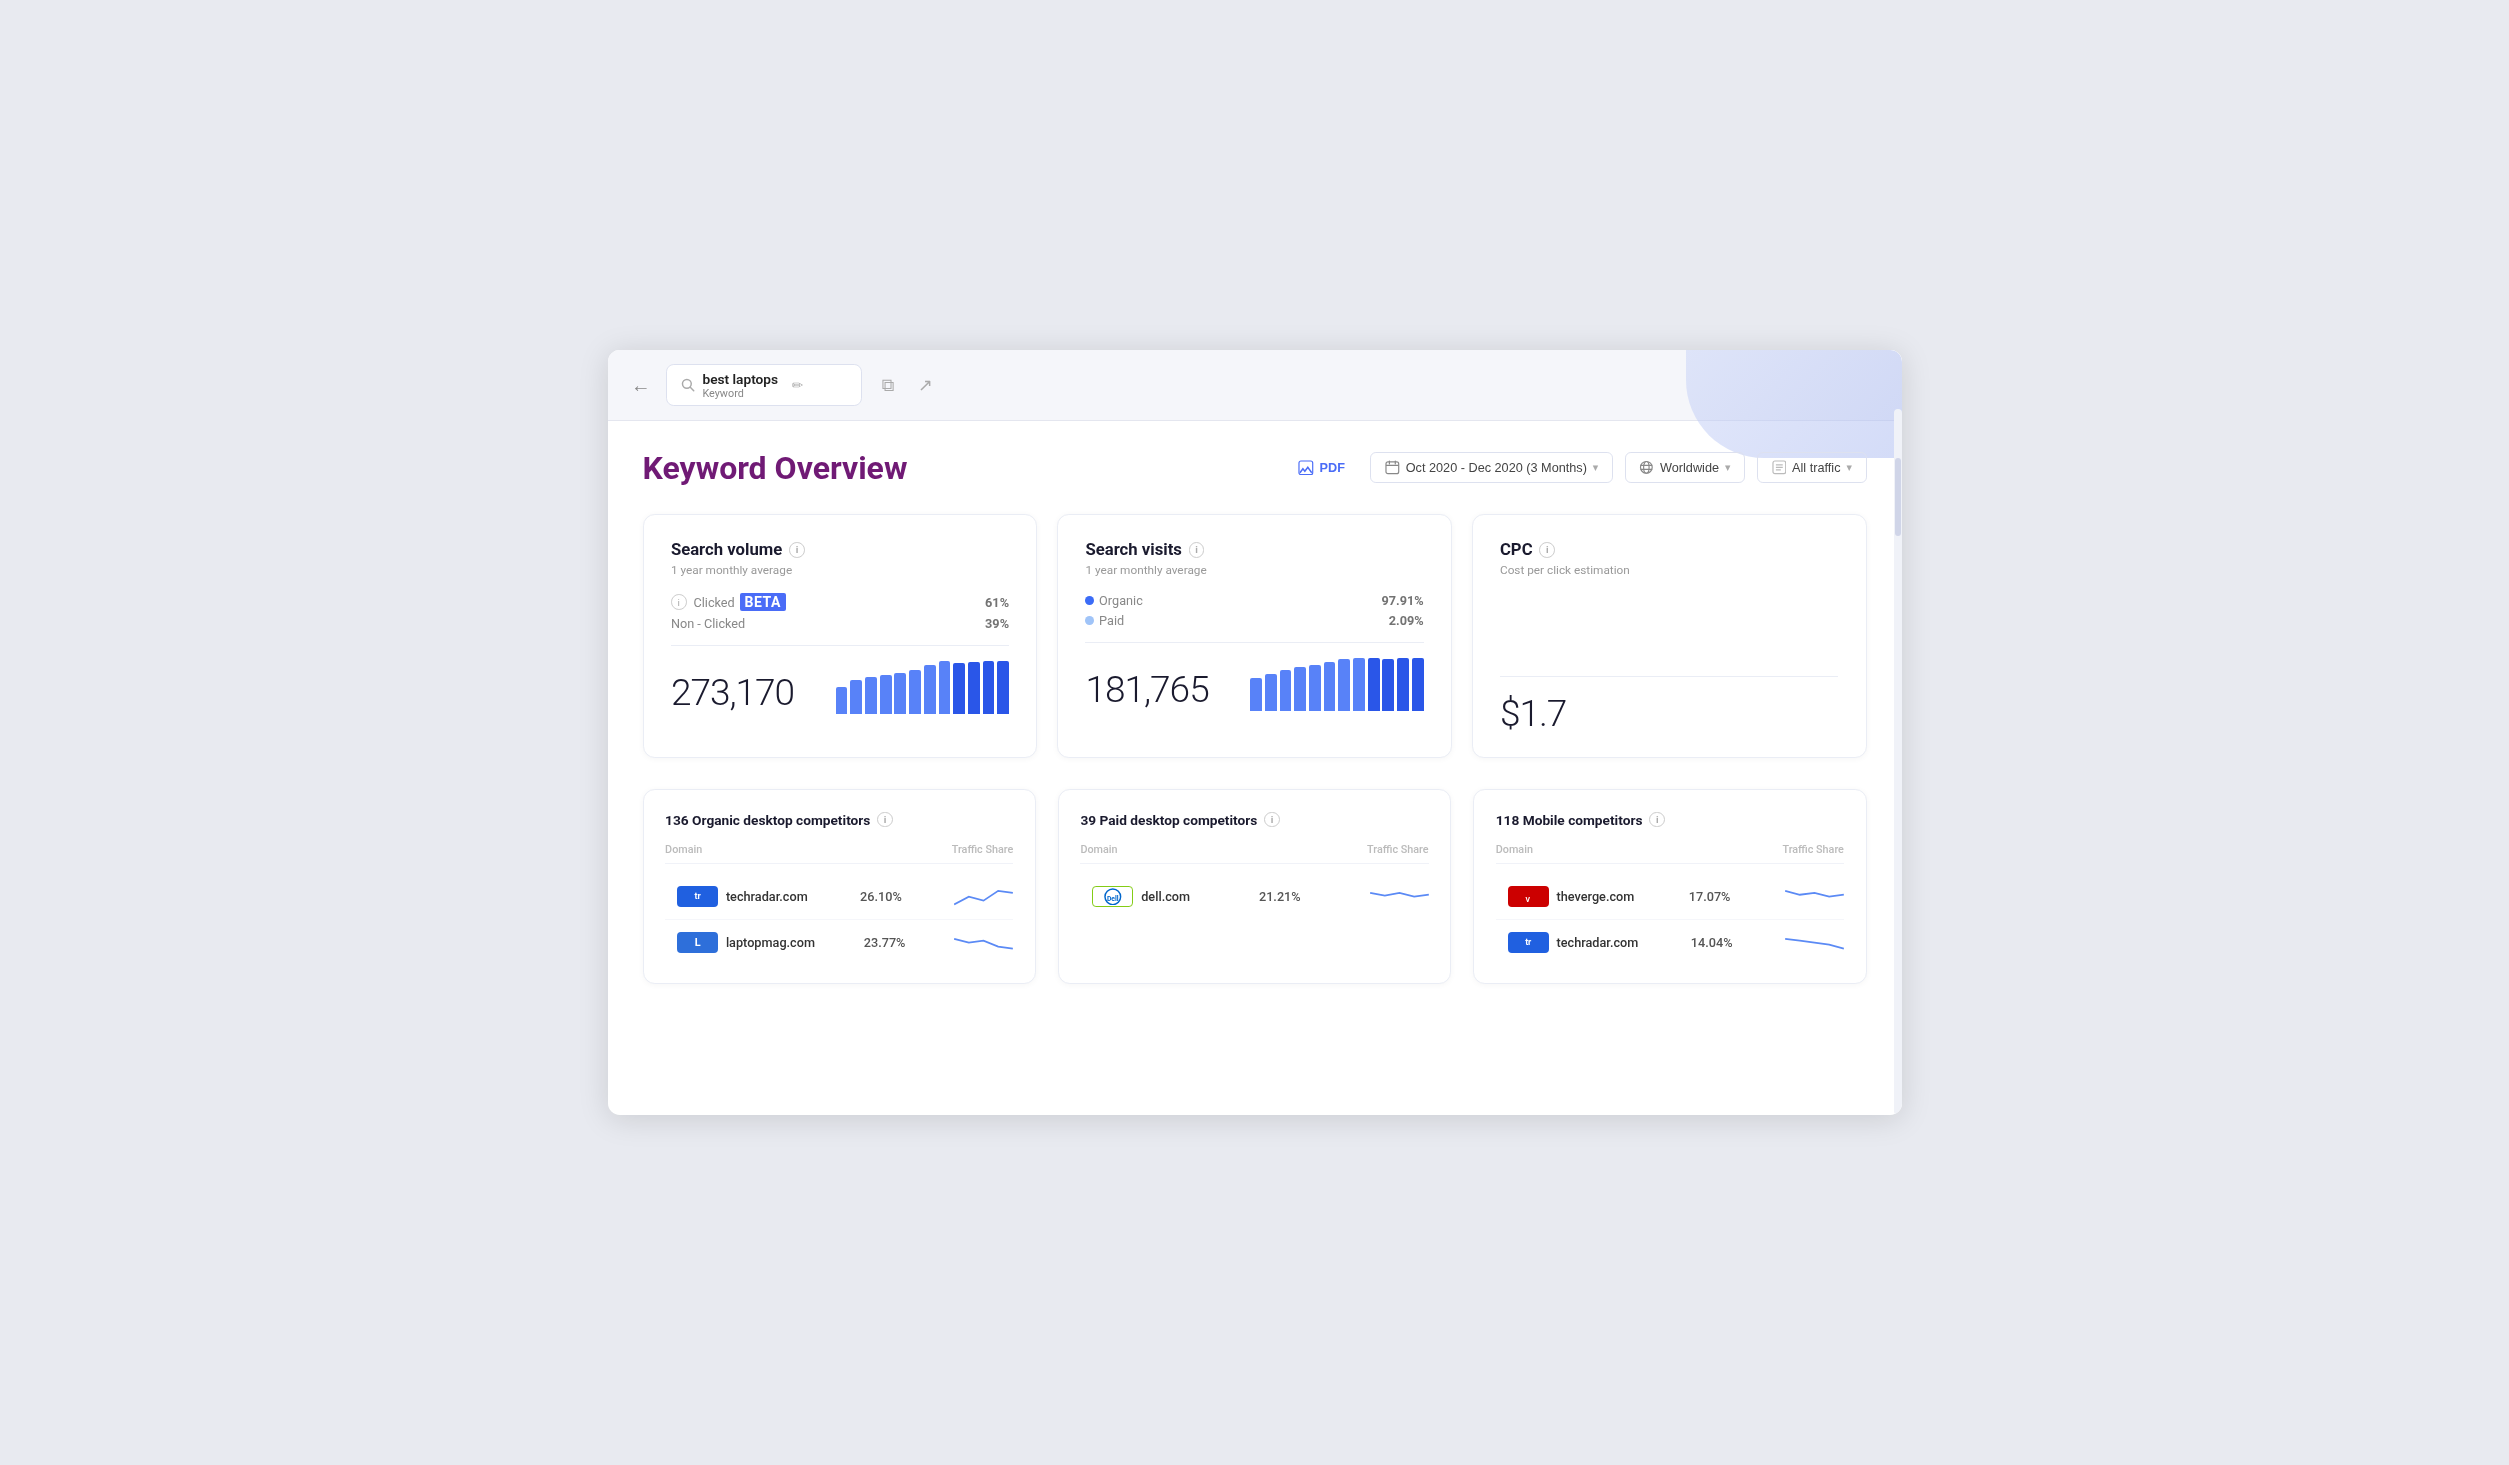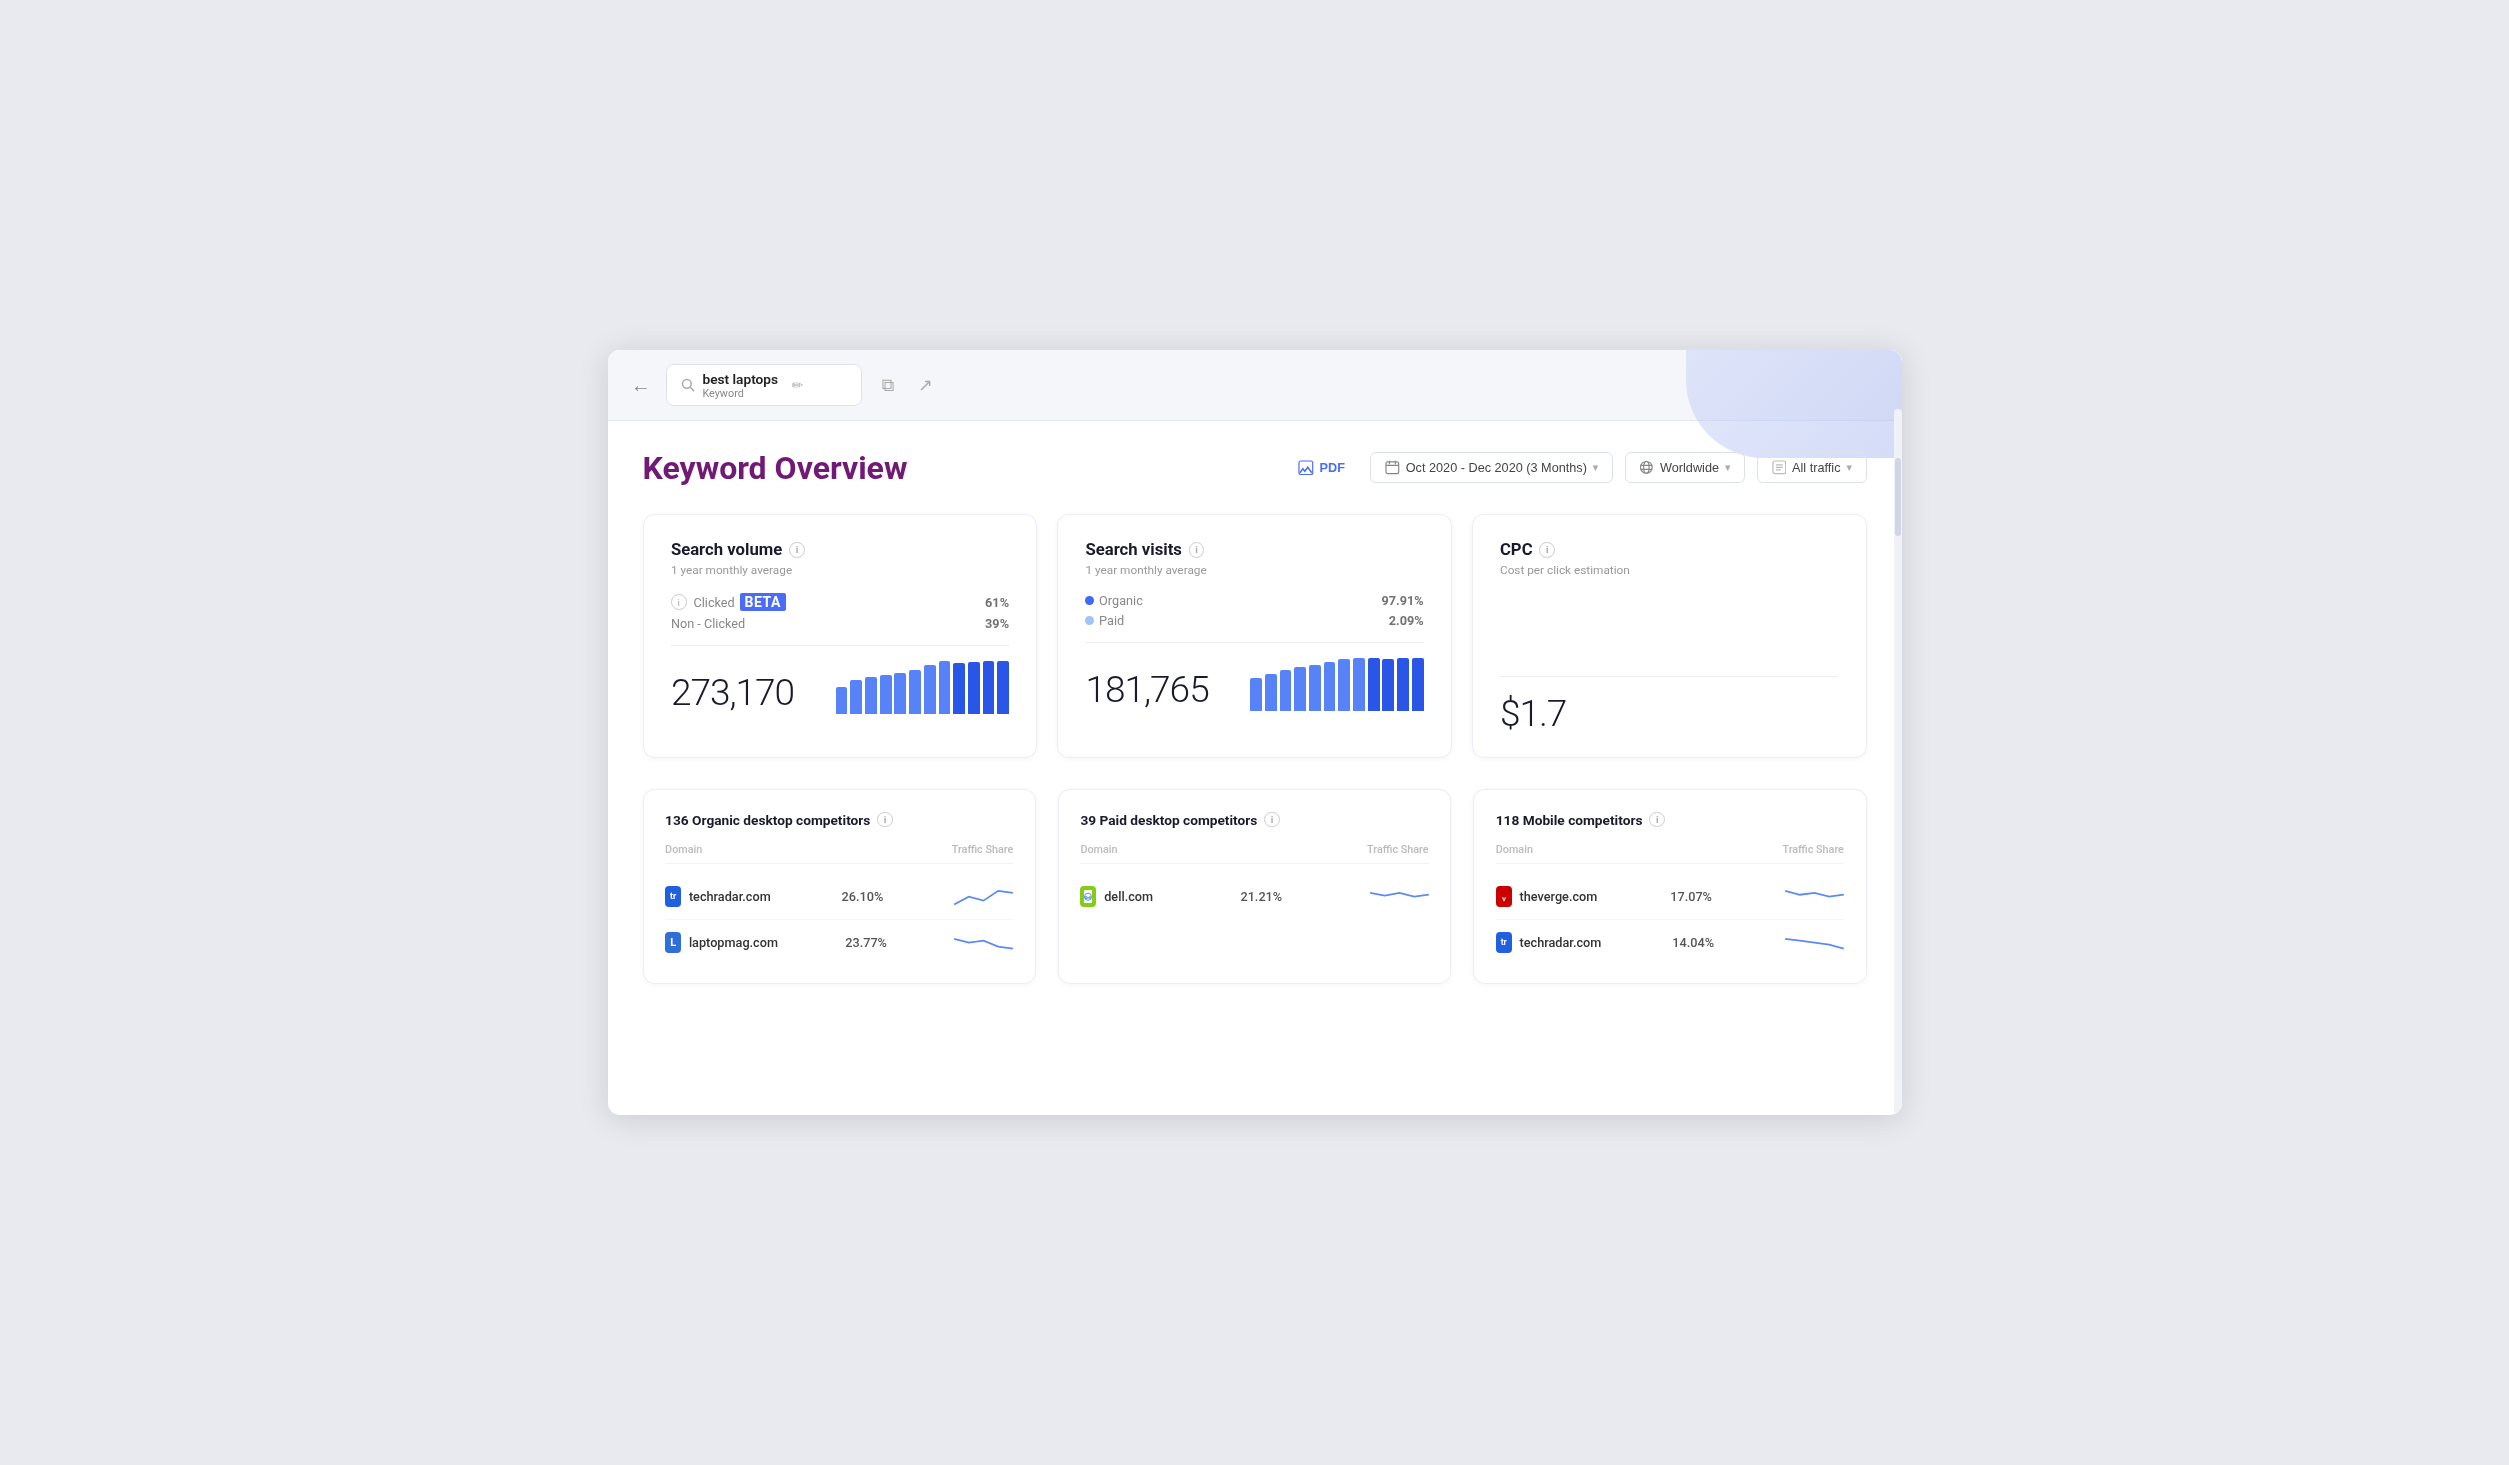--- a/index.html
+++ b/index.html
@@ -289,34 +289,35 @@
     .comp-share {
       font-size: 12.7px;
       color: #555;
       font-weight: 500;
     }
     .comp-trend {
       width: 59px;
       height: 27.4px;
     }
     .favicon {
-      width: 16px;
+      width: 41px;
       height: 21.6px;
       border-radius: 3.9px;
       display: flex;
       align-items: center;
       justify-content: center;
       font-size: 10.8px;
       font-weight: 700;
       color: #fff;
       flex-shrink: 0;
+      margin-left: 12px;
     }
     .fav-techradar { background: #2060e0; }
     .fav-laptopmag { background: #2e6fda; }
-    .fav-dell { background: #fff; border: 4px solid #84cc16; }
+    .fav-dell { background: #fff; border: 1px solid #84cc16; }
     .fav-microsoft { background: #fff; border: 1px solid #ddd; }
     .fav-verge { background: #cc0000; }
     
     .trend-line { stroke: #5b8af5; stroke-width: 1.8; fill: none; }
     
     .scrollbar-track {
       position: absolute;
       right: 0;
       top: 59px;
       bottom: 0;

